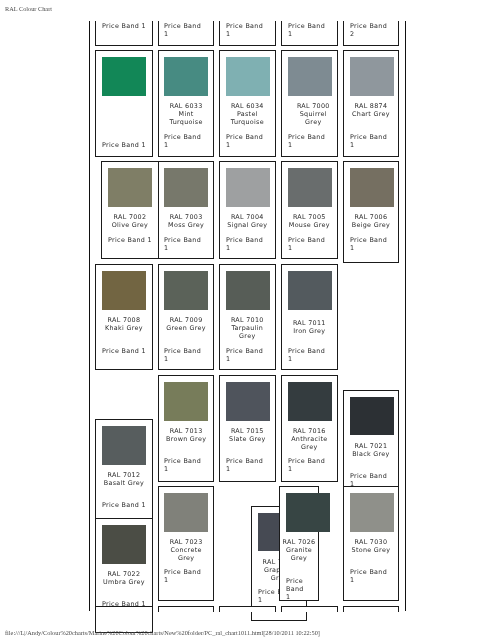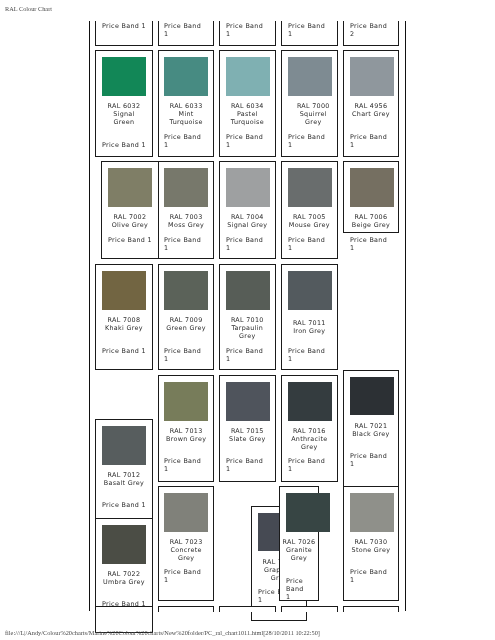--- a/index.html
+++ b/index.html
@@ -46,25 +46,20 @@
         </div>
       </div>
       <div class="cell" style="left: 343.2px; top: 21px; width: 55.8px; height: 25.2px; border-top: none;">
         <div class="pb" style="text-align: left; left: 5.6px; right: 1px; top: 1px;">
           <div>Price Band</div>
           <div>2</div>
         </div>
       </div>
       <div class="cell" style="left: 95.2px; top: 50.4px; width: 57.9px; height: 106.8px;">
         <div class="sw" style="background: rgb(18, 135, 87); left: 5.8px; top: 5.9px; width: 43.8px; height: 38.6px;"></div>
-        <div class="nm" style="left: 1px; right: 1px; top: 50.6px;">
-          <div>RAL 6032</div>
-          <div>Signal</div>
-          <div>Green</div>
-        </div>
         <div class="pb" style="text-align: center; left: 1px; right: 1px; top: 89.3px;">
           <div>Price Band 1</div>
         </div>
       </div>
       <div class="cell" style="left: 157.6px; top: 50.4px; width: 56.2px; height: 106.8px;">
         <div class="sw" style="background: rgb(71, 139, 130); left: 5.8px; top: 5.9px; width: 43.8px; height: 38.6px;"></div>
         <div class="nm" style="left: 1px; right: 1px; top: 50.6px;">
           <div>RAL 6033</div>
           <div>Mint</div>
           <div>Turquoise</div>
@@ -93,21 +88,21 @@
           <div>Squirrel Grey</div>
         </div>
         <div class="pb" style="text-align: left; left: 5.6px; right: 1px; top: 81.5px;">
           <div>Price Band</div>
           <div>1</div>
         </div>
       </div>
       <div class="cell" style="left: 343.2px; top: 50.4px; width: 55.8px; height: 106.8px;">
         <div class="sw" style="background: rgb(143, 151, 157); left: 5.8px; top: 5.9px; width: 43.8px; height: 38.6px;"></div>
         <div class="nm" style="left: 1px; right: 1px; top: 50.6px;">
-          <div>RAL 4956</div>
+          <div>RAL 8874</div>
           <div>Chart Grey</div>
         </div>
         <div class="pb" style="text-align: left; left: 5.6px; right: 1px; top: 81.5px;">
           <div>Price Band</div>
           <div>1</div>
         </div>
       </div>
       <div class="cell" style="left: 95.2px; top: 161.2px; width: 57.9px; height: 98px; margin-left: 6px;">
         <div class="sw" style="background: rgb(127, 126, 102); left: 5.8px; top: 5.9px; width: 43.8px; height: 38.6px;"></div>
         <div class="nm" style="left: 1px; right: 1px; top: 50.6px;">
@@ -144,21 +139,21 @@
         <div class="sw" style="background: rgb(105, 109, 109); left: 5.8px; top: 5.9px; width: 43.8px; height: 38.6px;"></div>
         <div class="nm" style="left: 1px; right: 1px; top: 50.6px;">
           <div>RAL 7005</div>
           <div>Mouse Grey</div>
         </div>
         <div class="pb" style="text-align: left; left: 5.6px; right: 1px; top: 73.9px;">
           <div>Price Band</div>
           <div>1</div>
         </div>
       </div>
-      <div class="cell" style="left: 343.2px; top: 161.2px; width: 55.8px; height: 72px;">
+      <div class="cell" style="left: 343.2px; top: 161.2px; width: 55.8px; height: 102px;">
         <div class="sw" style="background: rgb(117, 111, 97); left: 5.8px; top: 5.9px; width: 43.8px; height: 38.6px;"></div>
         <div class="nm" style="left: 1px; right: 1px; top: 50.6px;">
           <div>RAL 7006</div>
           <div>Beige Grey</div>
         </div>
         <div class="pb" style="text-align: left; left: 5.6px; right: 1px; top: 73.9px;">
           <div>Price Band</div>
           <div>1</div>
         </div>
       </div>
@@ -243,21 +238,21 @@
         <div class="nm" style="left: 1px; right: 1px; top: 50.6px;">
           <div>RAL 7016</div>
           <div>Anthracite</div>
           <div>Grey</div>
         </div>
         <div class="pb" style="text-align: left; left: 5.6px; right: 1px; top: 80.6px;">
           <div>Price Band</div>
           <div>1</div>
         </div>
       </div>
-      <div class="cell" style="left: 343.2px; top: 370px; width: 55.8px; height: 120px;">
+      <div class="cell" style="left: 343.2px; top: 390px; width: 55.8px; height: 120px;">
         <div class="sw" style="background: rgb(44, 48, 52); left: 5.8px; top: 5.9px; width: 43.8px; height: 38.6px;"></div>
         <div class="nm" style="left: 1px; right: 1px; top: 50.6px;">
           <div>RAL 7021</div>
           <div>Black Grey</div>
         </div>
         <div class="pb" style="text-align: left; left: 5.6px; right: 1px; top: 80.6px;">
           <div>Price Band</div>
           <div>1</div>
         </div>
       </div>

